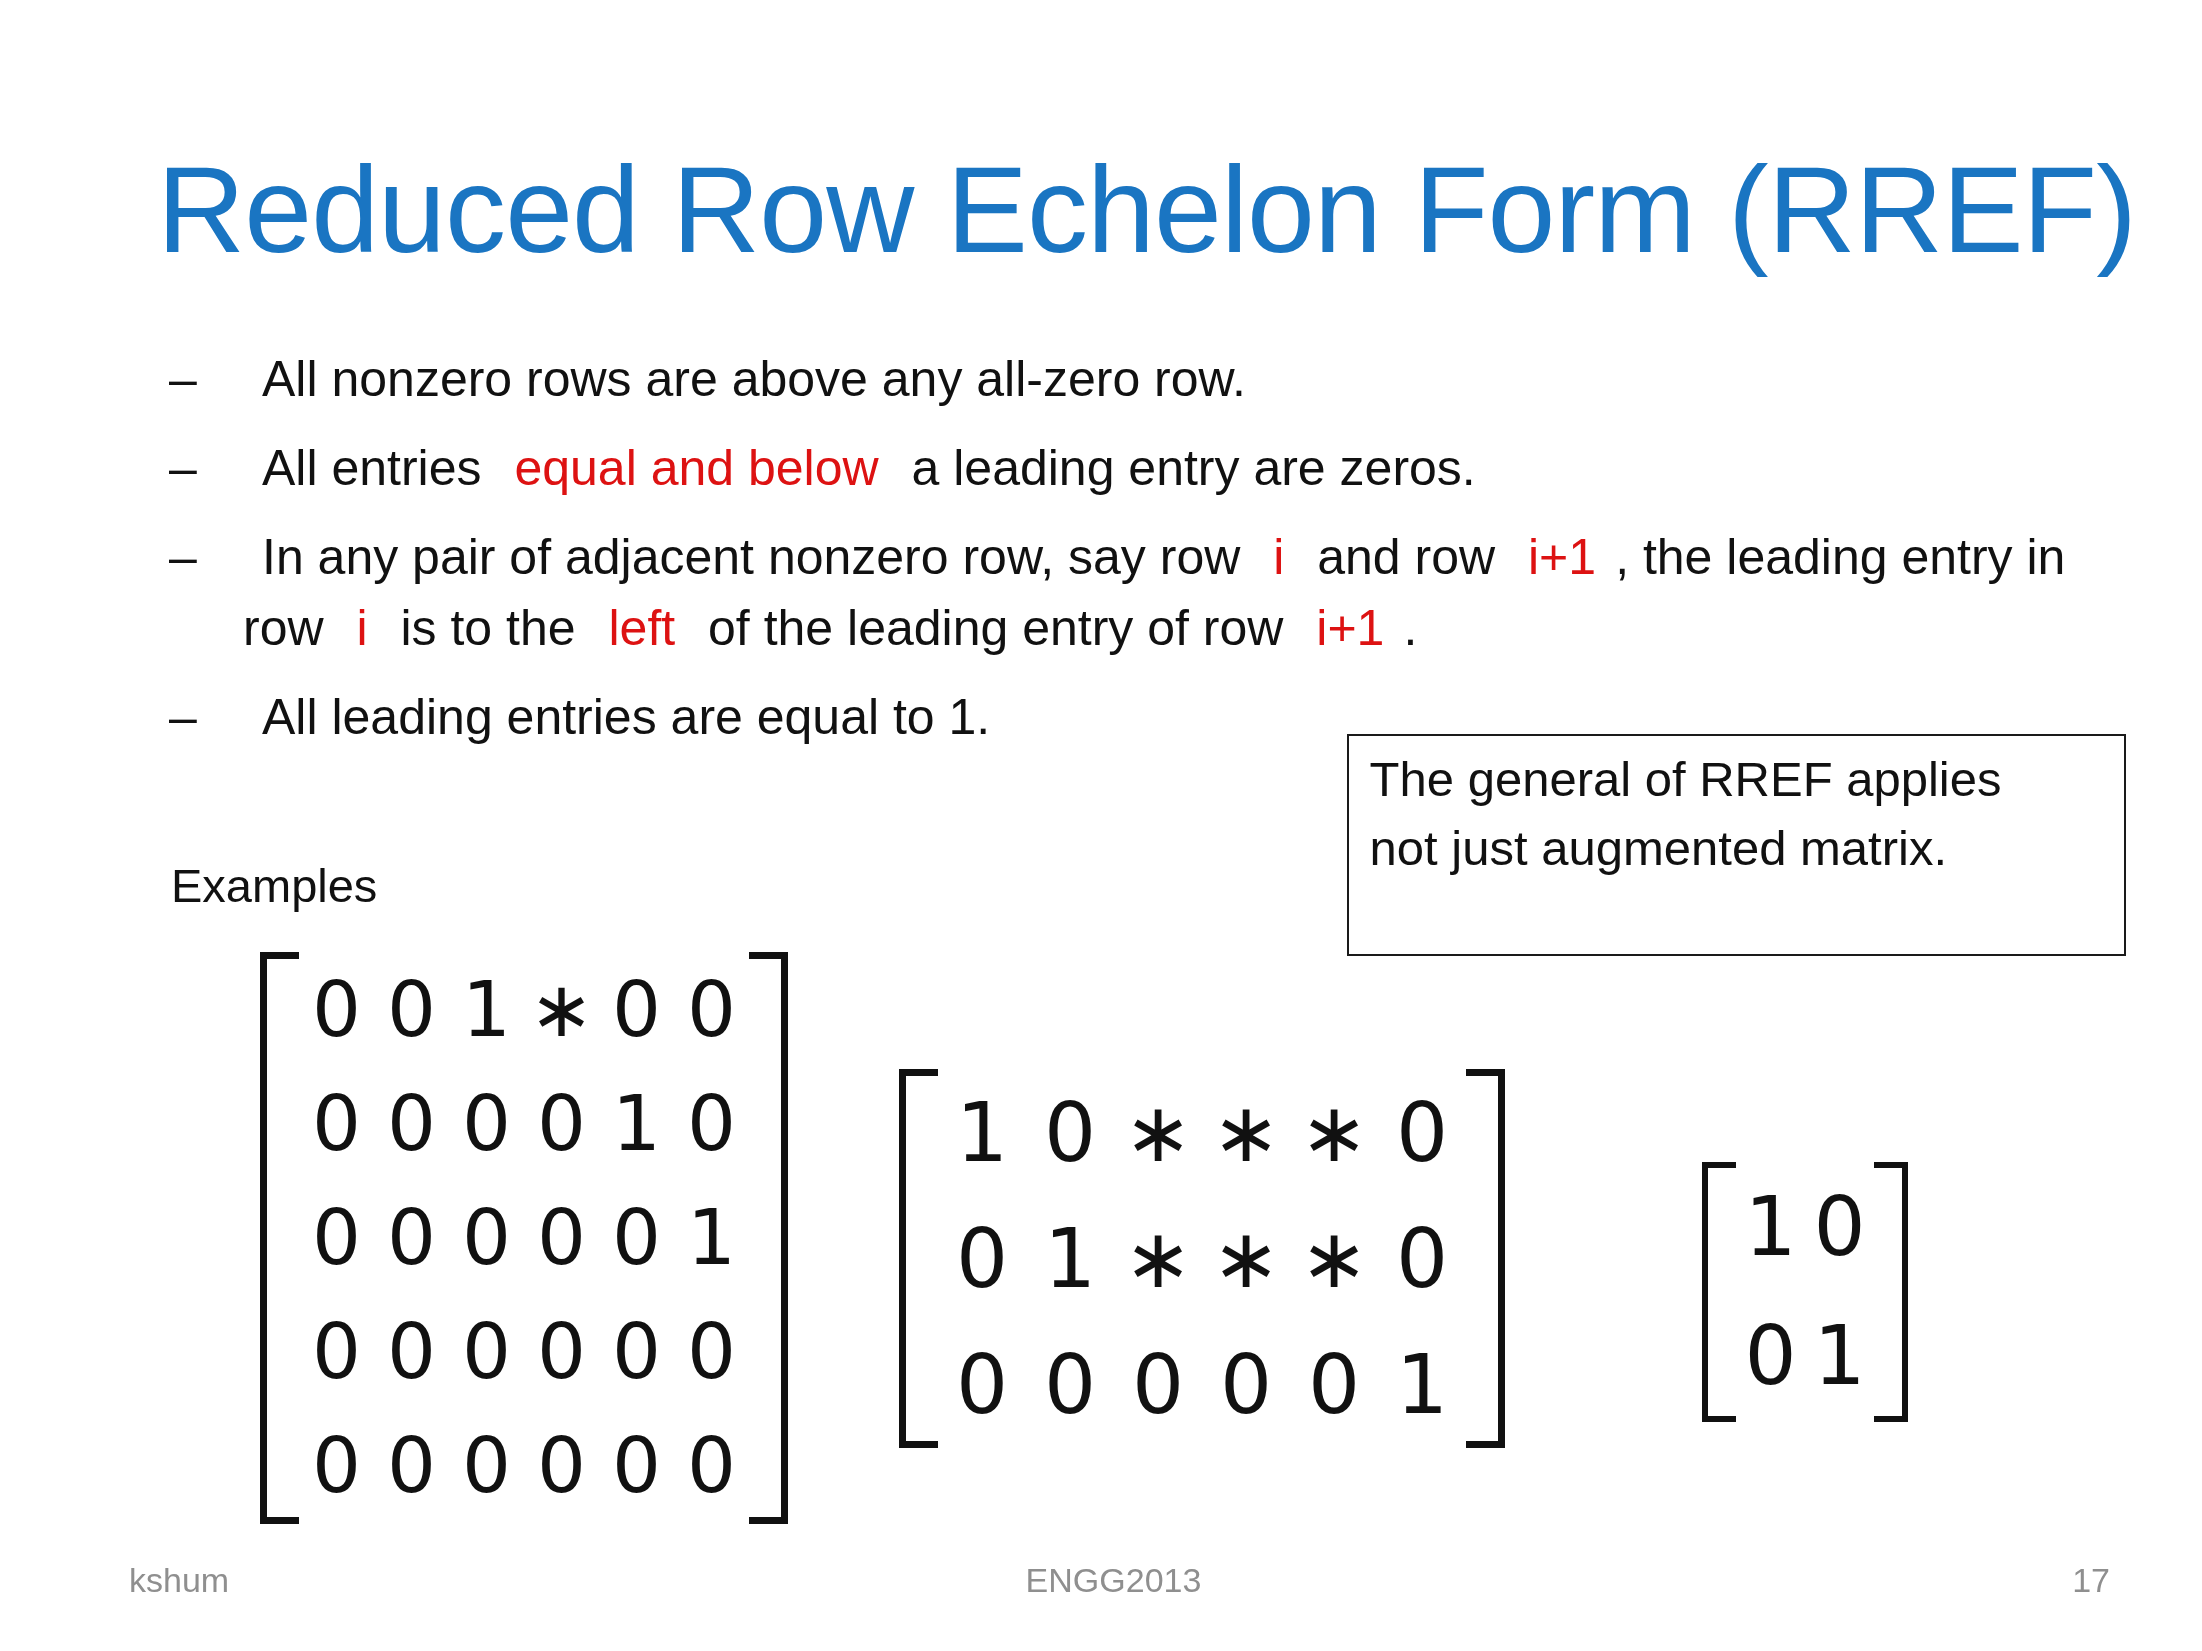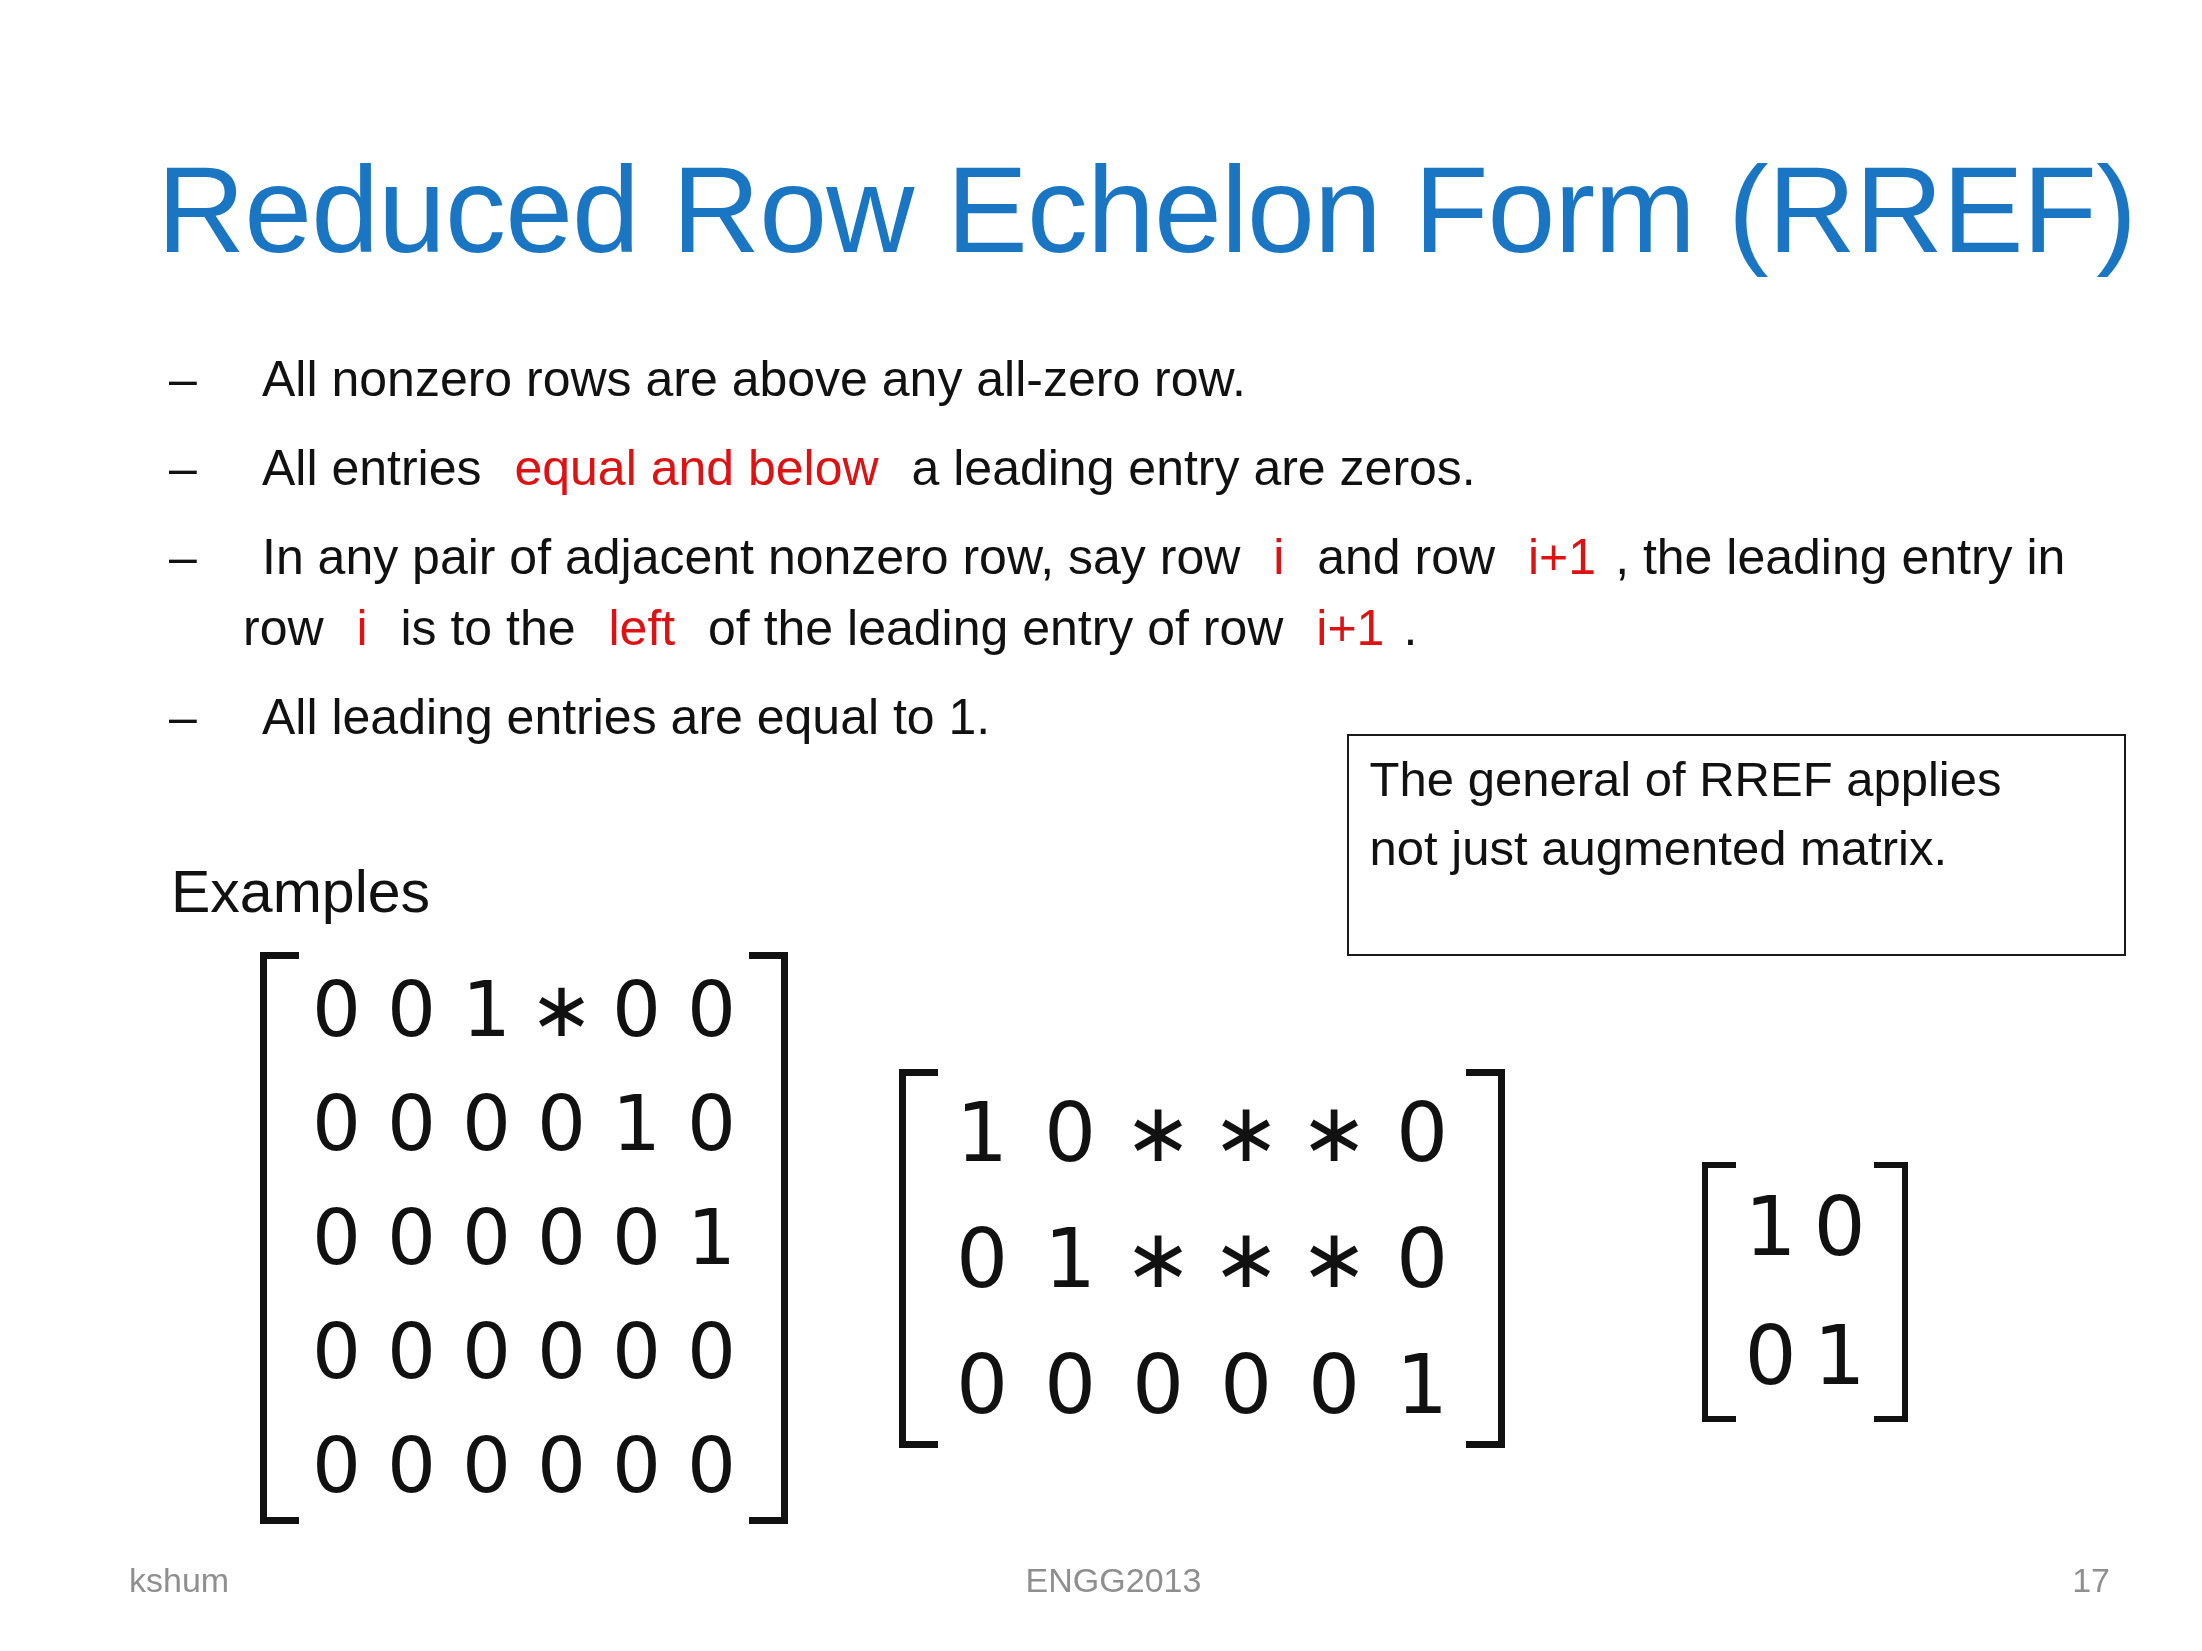--- a/index.html
+++ b/index.html
@@ -34,21 +34,21 @@
   .seg{color:#111;margin-left:19px;}
   .seg.red{color:var(--emphasis-red);}
   .note-box{
     position:absolute;left:1347px;top:734px;width:779px;height:222px;
     box-sizing:border-box;border:2.6px solid #1a1a1a;background:#fff;
     padding:8.6px 13.8px 0 20.6px;
     font-size:49px;line-height:69px;color:#111;
   }
   .examples-label{
     position:absolute;left:171px;top:860px;
-    font-size:59px;line-height:1.1;color:#111;
+    font-size:47px;line-height:1.1;color:#111;
   }
   .matrix{
     position:absolute;display:flex;align-items:stretch;
   }
   .bracket{flex:0 0 39px;box-sizing:border-box;border:7.7px solid #111;}
   .bracket.left{border-right:none;}
   .bracket.right{border-left:none;}
   .matrix-grid{
     display:grid;align-items:center;justify-items:center;
     font-family:"DejaVu Sans", sans-serif;color:#111;

